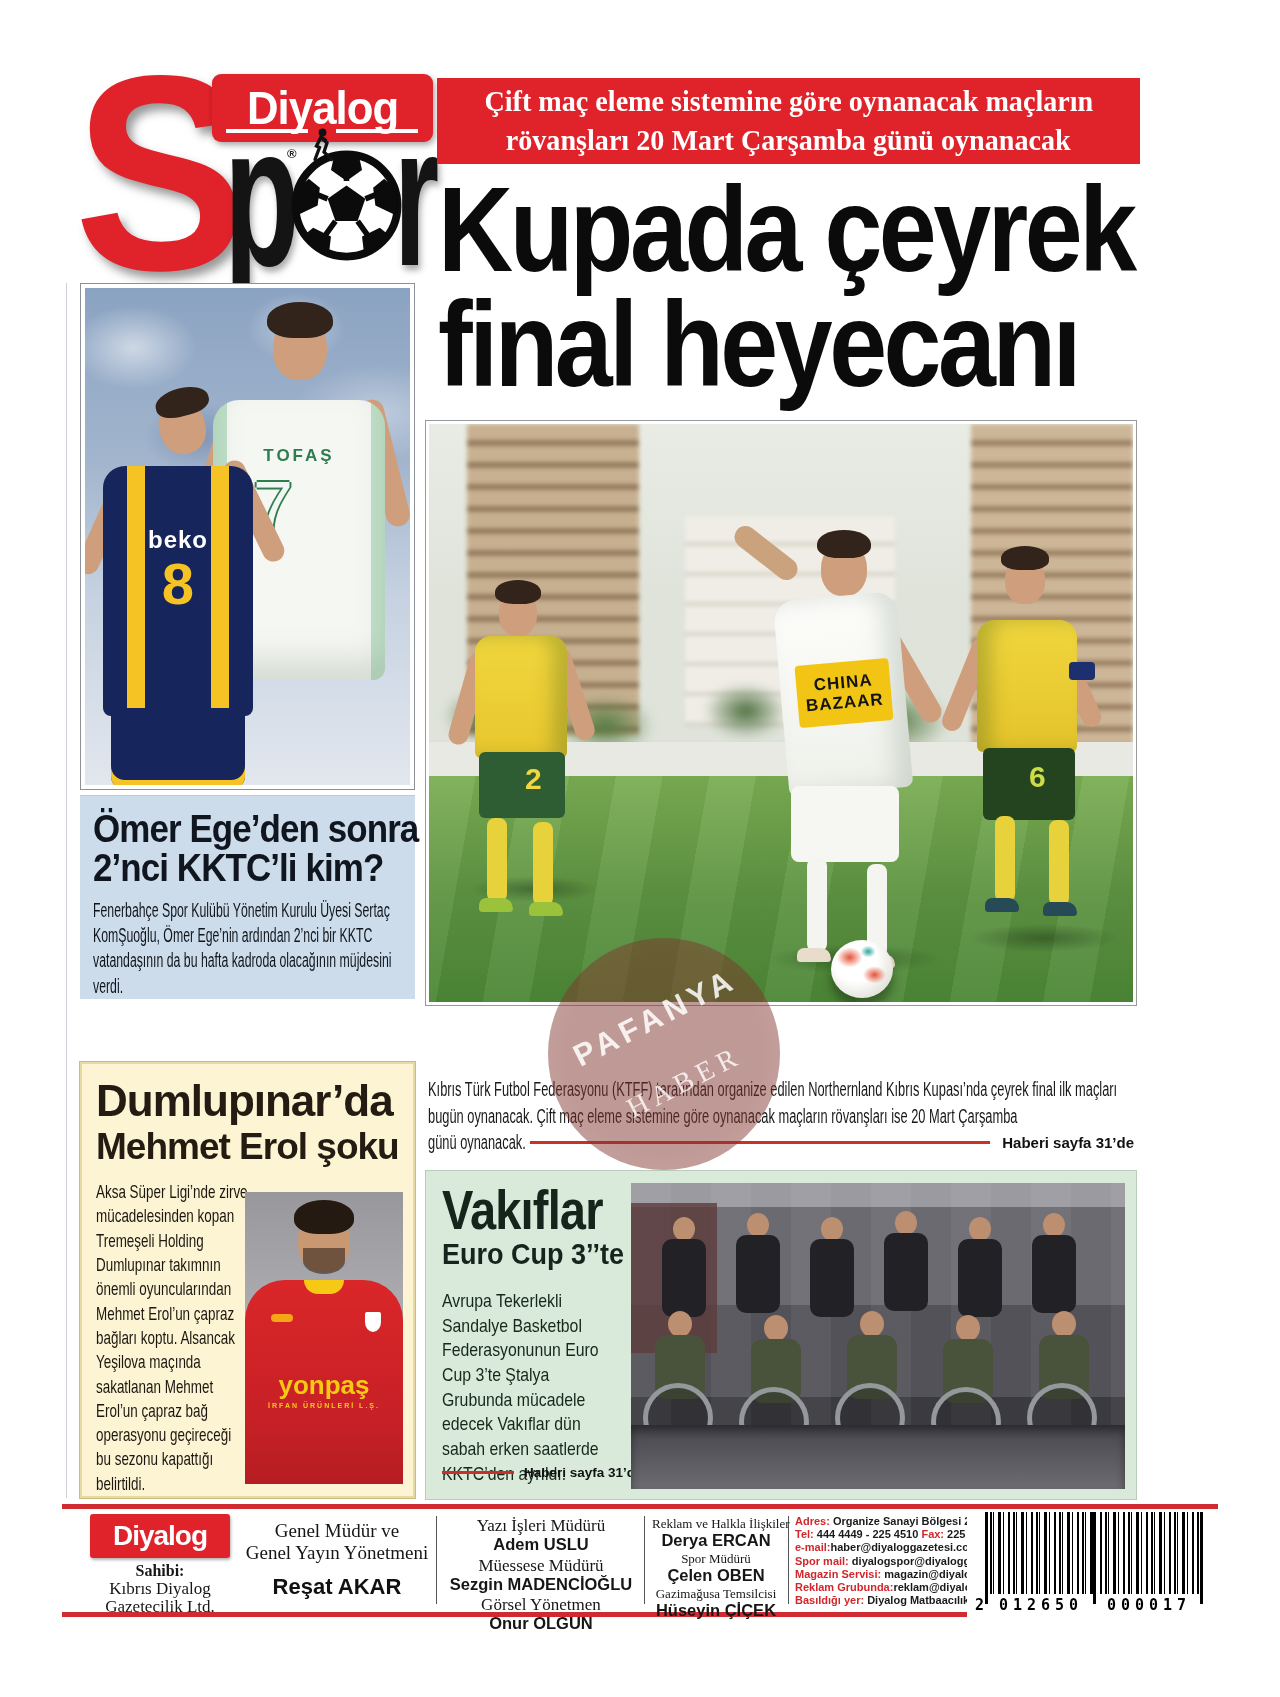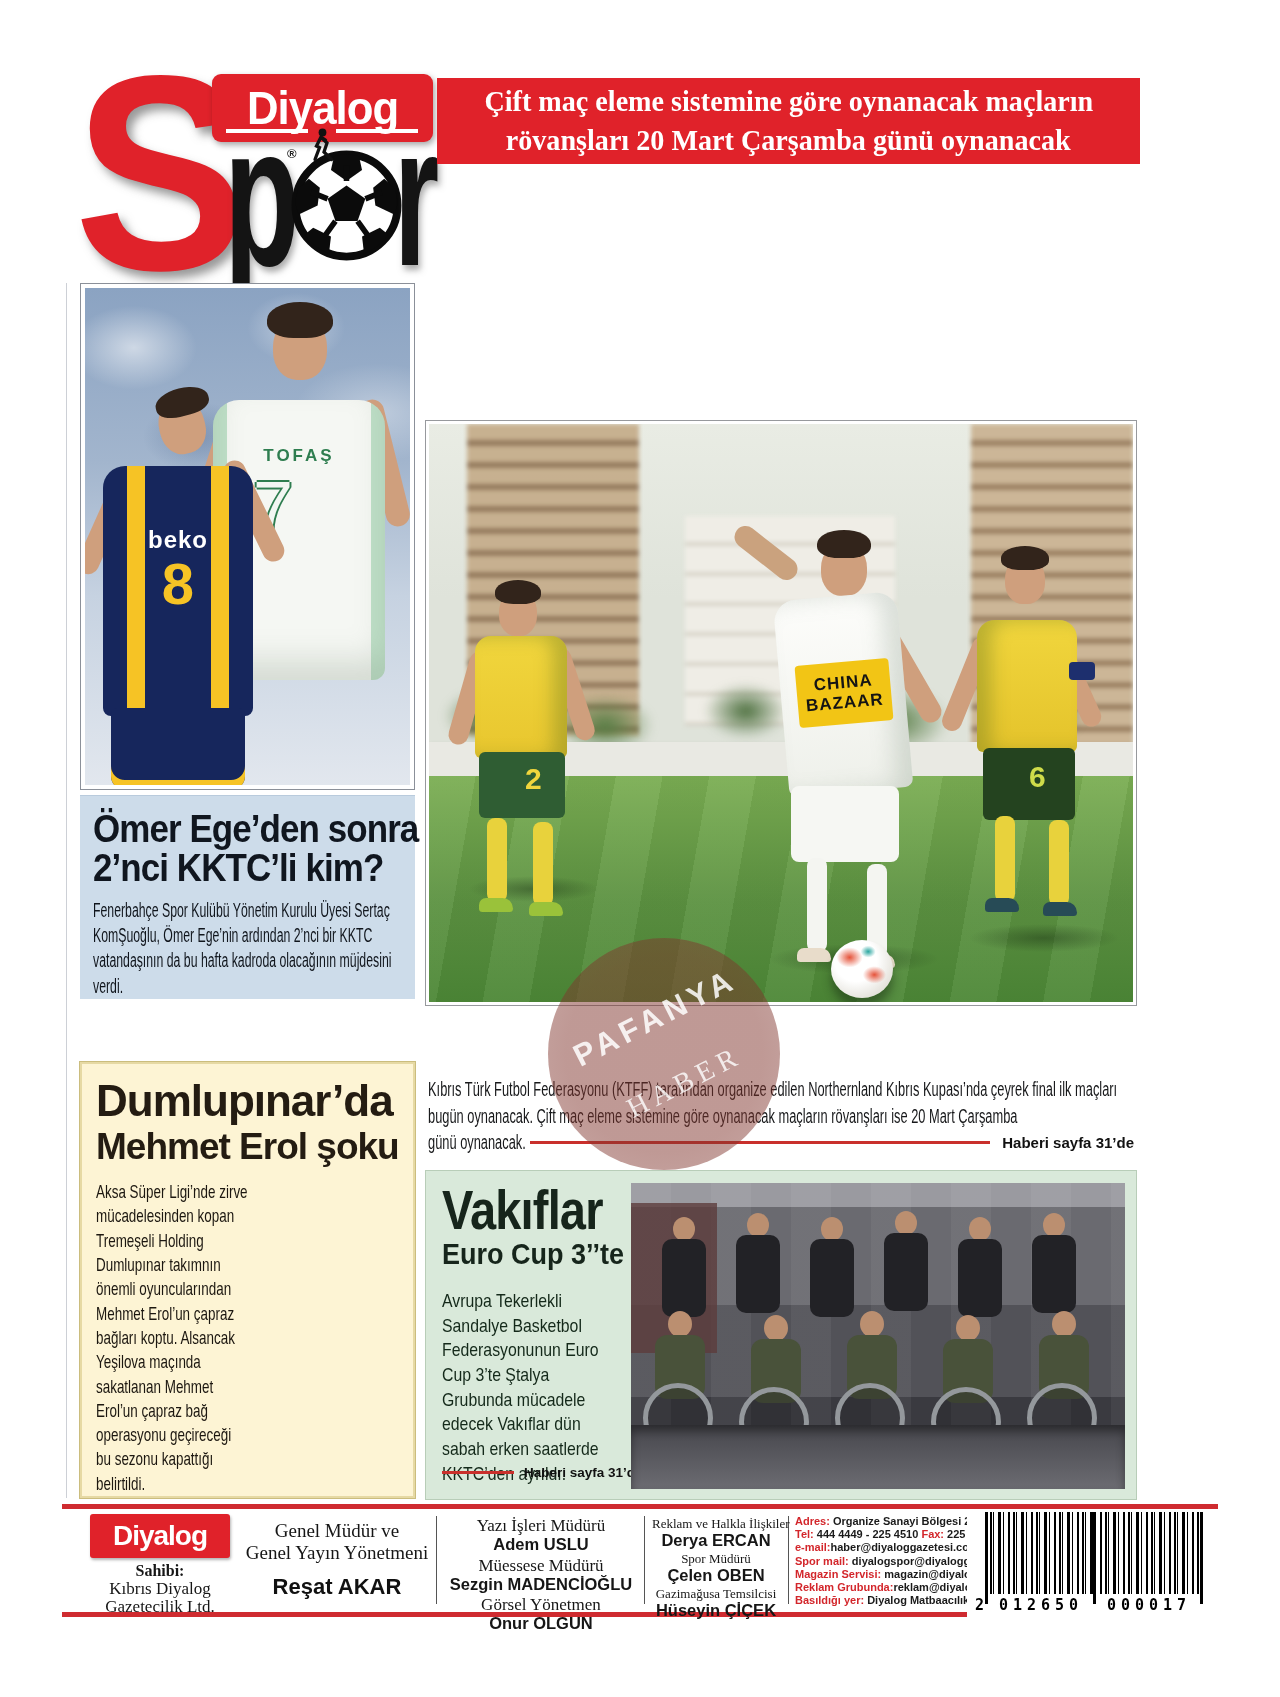--- a/index.html
+++ b/index.html
@@ -278,20 +278,24 @@
     </g>
     <path d="M50 28 L50 14 M67 44 L82 38 M60 64 L70 78 M40 64 L30 78 M33 44 L18 38" stroke="#0b0b0b" stroke-width="5" fill="none"></path>
   </svg>
   <div class="abs" id="logo-r">r</div>
 
   <div class="abs" id="top-banner">
     <span class="bl">Çift maç eleme sistemine göre oynanacak maçların</span>
     <span class="bl">rövanşları 20 Mart Çarşamba günü oynanacak</span>
   </div>
 
+  <div class="abs" id="main-headline">
+    <div class="hl">Kupada çeyrek</div>
+    <div class="hl">final heyecanı</div>
+  </div>
 
   <div class="abs" id="left-rule"></div>
 
   <div class="abs" id="bball-photo">
     <div id="bball-scene">
 
       <div class="head" style="left:188px;top:28px;width:54px;height:64px;"></div>
       <div class="hair" style="left:182px;top:14px;width:66px;height:36px;"></div>
       <div class="arm" style="left:120px;top:120px;width:24px;height:120px;transform:rotate(18deg);"></div>
       <div class="arm" style="left:288px;top:110px;width:24px;height:130px;transform:rotate(-14deg);"></div>
@@ -313,20 +317,31 @@
   <div class="abs" id="omer-box">
     <div class="hl">Ömer Ege’den sonra</div>
     <div class="hl">2’nci KKTC’li kim?</div>
     <div class="cx" id="omer-body">Fenerbahçe Spor Kulübü Yönetim Kurulu Üyesi Sertaç KomŞuoğlu, Ömer Ege’nin ardından  2’nci bir KKTC vatandaşının da bu hafta kadroda olacağının müjdesini verdi.</div>
   </div>
 
   <div class="abs" id="dum-box">
     <div id="dum-t2">Mehmet Erol şoku</div>
     <div id="dum-t1">Dumlupınar’da</div>
     <div class="cx" id="dum-body">Aksa Süper Ligi’nde zirve mücadelesinden kopan Tremeşeli Holding Dumlupınar takımnın önemli oyuncularından Mehmet Erol’un çapraz bağları koptu. Alsancak Yeşilova maçında sakatlanan Mehmet Erol’un çapraz bağ operasyonu geçireceği bu sezonu kapattığı belirtildi.</div>
+    <div id="dum-photo">
+      <div class="head"></div>
+      <div class="hair"></div>
+      <div id="dum-beard"></div>
+      <div id="dum-jersey"></div>
+      <div id="dum-collar"></div>
+      <div id="dum-mark"></div>
+      <div id="dum-crest"></div>
+      <div id="dum-brand">yonpaş</div>
+      <div id="dum-sub">İRFAN ÜRÜNLERİ L.Ş.</div>
+    </div>
   </div>
 
   <div class="abs" id="main-photo">
     <div id="soccer-scene">
       <div class="tower" id="tower-l"></div>
       <div class="tower" id="tower-r"></div>
       <div id="bldg-mid"></div>
       <div id="trees"></div>
       <div id="wall"></div>
       <div id="pitch"></div>

